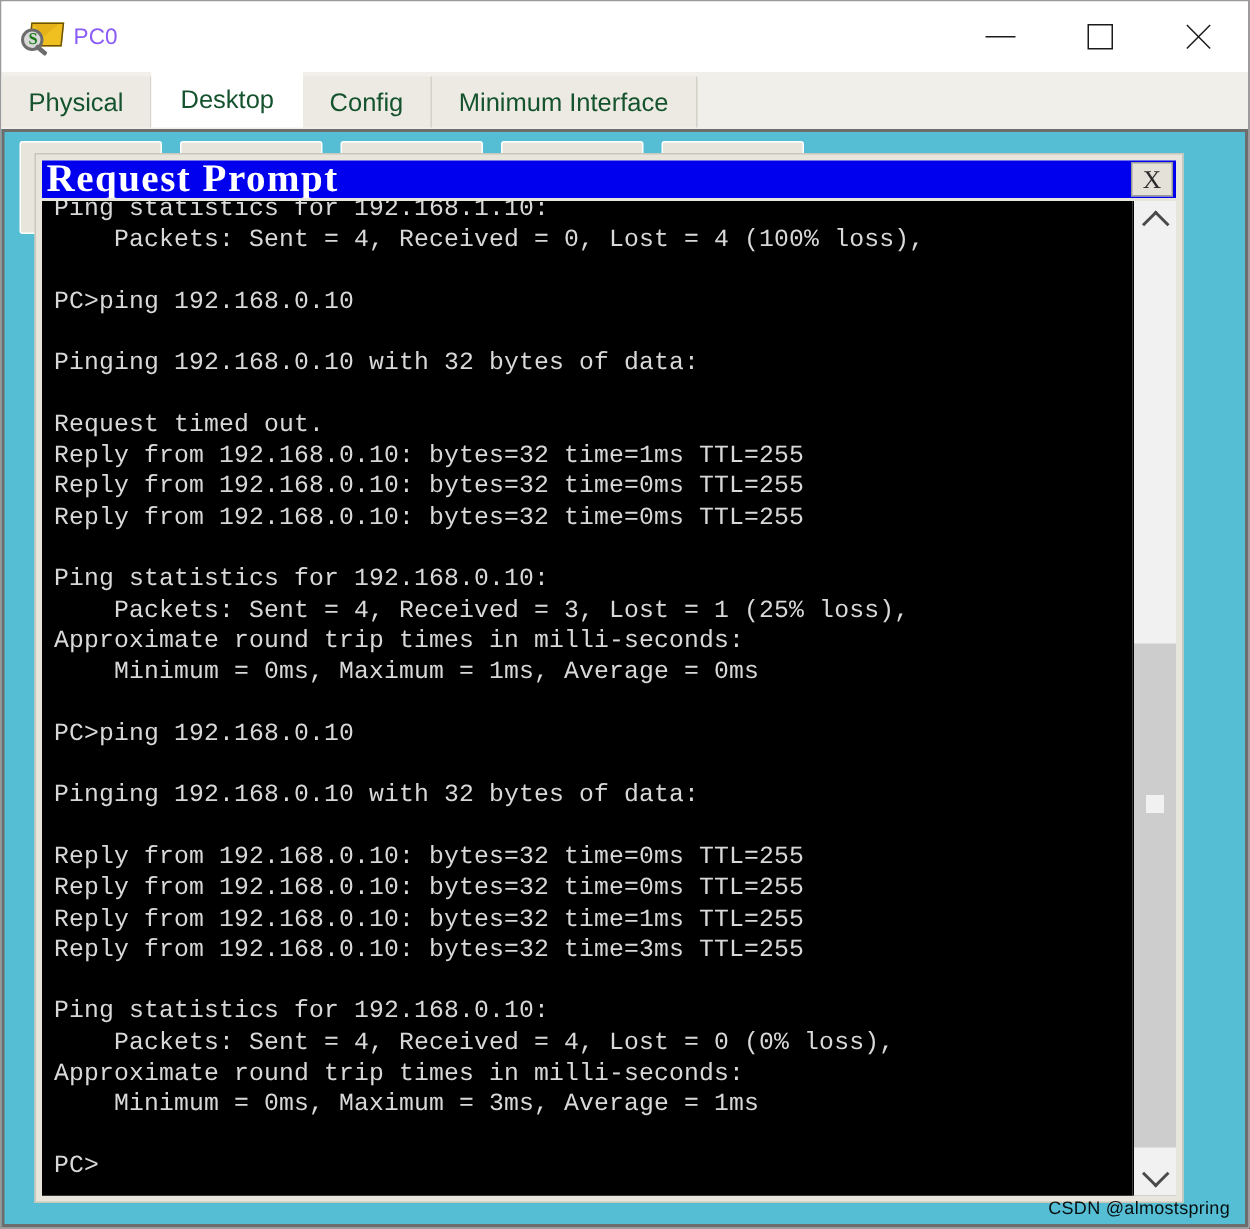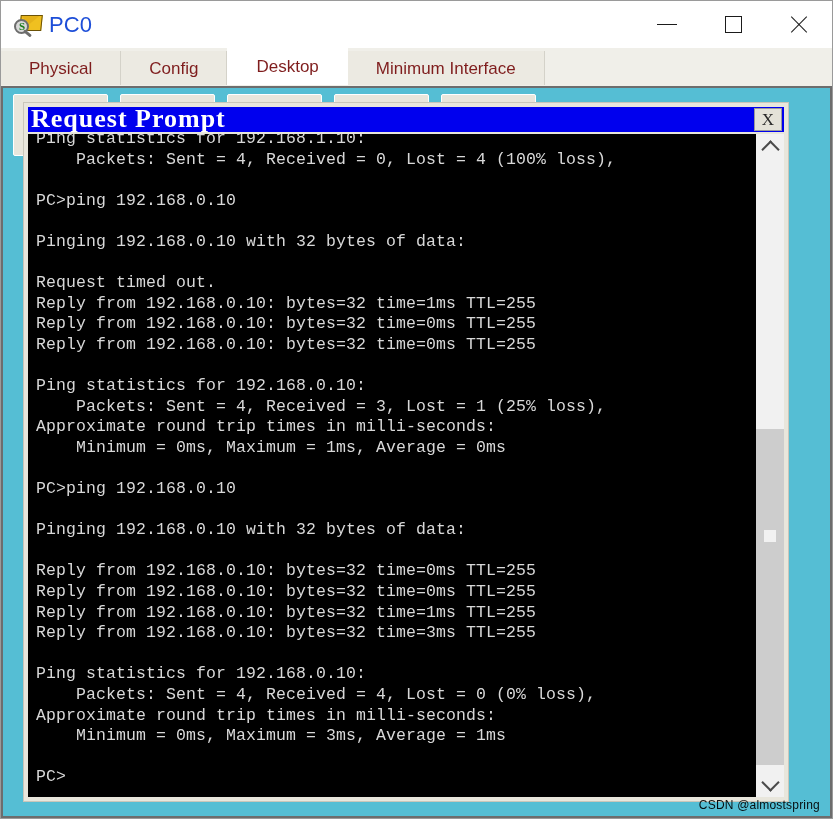--- a/index.html
+++ b/index.html
@@ -55,21 +55,21 @@
     position:absolute;left:4px;top:8px;width:10px;height:12px;
     color:#1a7a1a;font-family:"Liberation Serif",serif;font-weight:bold;
     font-size:11px;line-height:12px;text-align:center;
   }
   #app-icon .mag-handle{
     position:absolute;left:11px;top:17px;width:9px;height:3px;
     background:#6d6d6d;transform:rotate(40deg);transform-origin:left center;
     border-radius:1px;
   }
   #window-title{
-    font-size:22px;color:#1d4ed8;letter-spacing:0.1px;
+    font-size:15px;color:#8b5cf6;letter-spacing:0.1px;
   }
   #win-controls{
     position:absolute;right:0;top:0;height:47px;display:flex;align-items:center;
   }
   .win-btn{
     width:66px;height:47px;display:flex;align-items:center;justify-content:center;
     background:transparent;border:none;cursor:default;
   }
   .win-btn .glyph{display:block;}
   .gl-min{width:20px;height:0;border-top:1.6px solid #1b1b1b;}
@@ -89,22 +89,22 @@
     height:38px;min-height:38px;
     background:#f0efe9;
     display:flex;align-items:flex-end;
     border-bottom:none;
     position:relative;
   }
   #tab-strip:after{
     content:"";position:absolute;left:0;right:0;bottom:0;height:1px;background:#f0efe9;
   }
   .tab{
-    height:35px;line-height:35px;padding:0 28px;
-    font-size:17px;color:#7f1d1d;
+    height:35px;line-height:35px;padding:0 18px;
+    font-size:17px;color:#14532d;
     background:#eceae2;
     box-sizing:border-box;
     border-right:1px solid #d4d2c9;
     cursor:default;white-space:nowrap;
   }
   .tab.active{
     background:#ffffff;
     height:38px;line-height:38px;
     border-right:1px solid #ffffff;
     border-left:1px solid #ffffff;
@@ -265,22 +265,22 @@
         <span class="glyph gl-max"></span>
       </div>
       <div class="win-btn">
         <span class="glyph gl-close"></span>
       </div>
     </div>
   </div>
 
   <div id="tab-strip">
     <div class="tab">Physical</div>
+    <div class="tab active">Desktop</div>
     <div class="tab">Config</div>
-    <div class="tab active">Desktop</div>
     <div class="tab">Minimum Interface</div>
   </div>
 
   <div id="desktop-area">
 
     <div id="desktop-tiles">
       <div class="desk-tile t1">
           <span class="tile-art"></span>
         </div>
       <div class="desk-tile t2">

